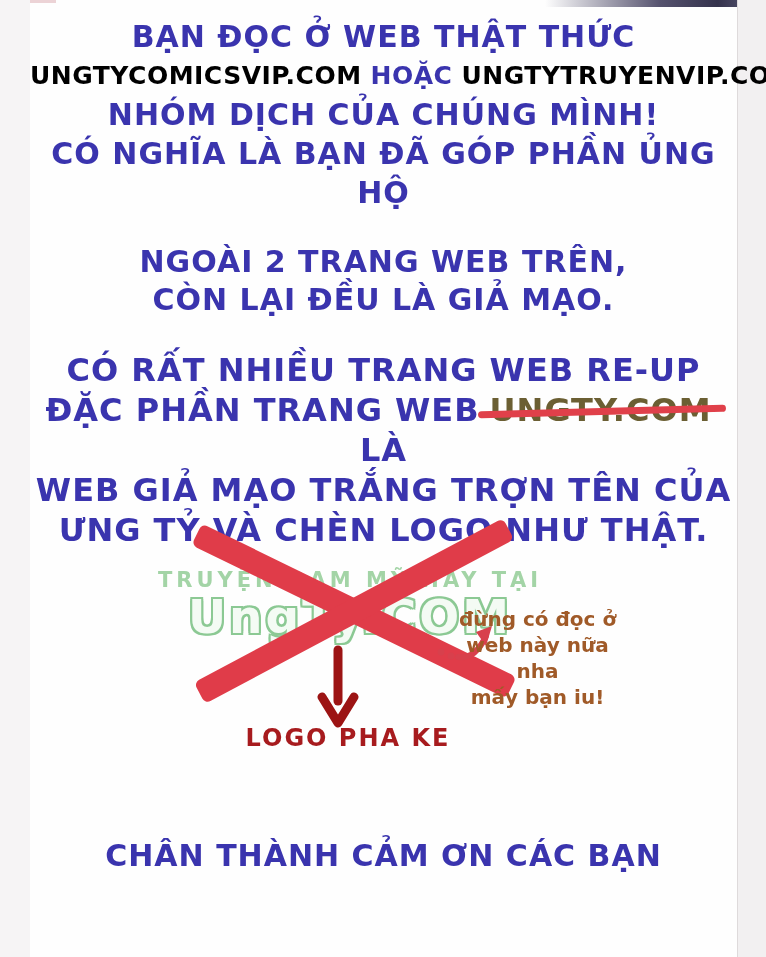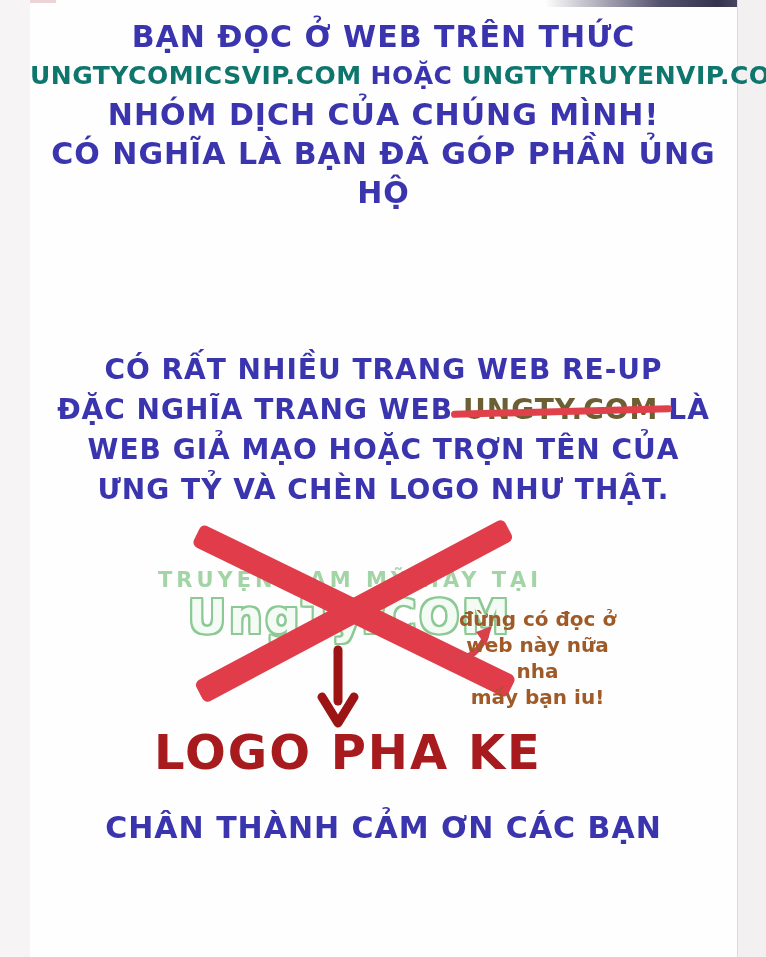--- a/index.html
+++ b/index.html
@@ -14,31 +14,31 @@
   
   .band-left{position:absolute;left:0;top:0;width:30px;height:957px;background:#f6f4f5;}
   .band-right{position:absolute;left:737px;top:0;width:29px;height:957px;background:#f2f0f1;border-left:1px solid #dedadb;}
   .top-dark-strip{position:absolute;left:545px;top:0;width:192px;height:7px;
     background:linear-gradient(to right, rgba(205,205,215,0), #55526e 60%, #34324c 90%, #474560);}
   .top-pink-strip{position:absolute;left:30px;top:0;width:26px;height:3px;background:#ecd3d6;}
 
   
   .tblock{position:absolute;left:30px;width:707px;text-align:center;}
   .blue{color:#3a34ae;}
-  .red{color:#0f766e;}
+  .red{color:#000000;}
   .line{letter-spacing:1px;}
 
   .header-block{top:17px;font-size:30px;line-height:39px;}
   .header-sites{font-size:25px;letter-spacing:0.5px;}
   .header-sites .conj{margin:0 9px;}
   .site3-line .conj{margin-right:12px;}
 
   .notice-block{top:243px;font-size:30px;line-height:38px;}
 
-  .warning-block{top:350px;font-size:28px;line-height:40px;}
+  .warning-block{top:350px;font-size:32px;line-height:40px;}
   .strike{
     color:#6b5f33;position:relative;display:inline-block;margin:0 10px;
   }
   .strike::after{
     content:"";position:absolute;left:-12px;right:-14px;top:45%;height:7px;
     background:#e0404a;border-radius:4px;transform:rotate(-1.5deg);
   }
 
   
   .logo-tagline{
@@ -60,51 +60,55 @@
   .cross .bar2{transform:rotate(-28deg);}
   .curved-arrow{position:absolute;left:436px;top:618px;}
   .down-arrow{position:absolute;left:315px;top:645px;}
 
   .note-block{
     position:absolute;left:450px;top:606px;width:175px;text-align:center;
     font-size:20px;line-height:26px;color:#a05a28;letter-spacing:0;
   }
   .fake-label{
     position:absolute;left:128px;top:724px;width:440px;text-align:center;
-    font-size:48px;letter-spacing:2px;color:#a71b1e;
+    font-size:24px;letter-spacing:2px;color:#a71b1e;
   }
 
-  .footer-block{top:808px;font-size:30px;line-height:39px;}
+  .footer-block{top:836px;font-size:30px;line-height:39px;}
 </style>
 </head>
 <body>
 
 <div class="page">
 
   <div class="band-left"></div>
   <div class="band-right"></div>
   <div class="top-dark-strip"></div>
   <div class="top-pink-strip"></div>
 
   <div class="tblock header-block">
-    <div class="line blue">BẠN ĐỌC Ở WEB TRÊN THỨC</div>
+    <div class="line blue">BẠN ĐỌC Ở WEB THẬT THỨC</div>
     <div class="line header-sites">
       <span class="red">UNGTYCOMICSVIP.COM</span><span class="blue conj">HOẶC</span><span class="red">UNGTYTRUYENVIP.COM</span>
     </div>
     <div class="line blue">NHÓM DỊCH CỦA CHÚNG MÌNH!</div>
     <div class="line blue">CÓ NGHĨA LÀ BẠN ĐÃ GÓP PHẦN ỦNG HỘ</div>
   </div>
 
+  <div class="tblock notice-block blue">
+    <div class="line">NGOÀI 2 TRANG WEB TRÊN,</div>
+    <div class="line">CÒN LẠI ĐỀU LÀ GIẢ MẠO.</div>
+  </div>
 
   <div class="tblock warning-block blue">
     <div class="line">CÓ RẤT NHIỀU TRANG WEB RE-UP</div>
     <div class="line">
-      <span>ĐẶC NGHĨA TRANG WEB</span><span class="strike">UNGTY.COM</span><span>LÀ</span>
+      <span>ĐẶC PHẦN TRANG WEB</span><span class="strike">UNGTY.COM</span><span>LÀ</span>
     </div>
-    <div class="line">WEB GIẢ MẠO HOẶC TRỢN TÊN CỦA</div>
+    <div class="line">WEB GIẢ MẠO TRẮNG TRỢN TÊN CỦA</div>
     <div class="line">ƯNG TỶ VÀ CHÈN LOGO NHƯ THẬT.</div>
   </div>
 
   <div class="logo-tagline">TRUYỆN ĐAM MỸ HAY TẠI</div>
   <div class="logo-brand">UngTy.COM</div>
 
   <div class="cross">
     <div class="bar bar1"></div>
     <div class="bar bar2"></div>
   </div>

